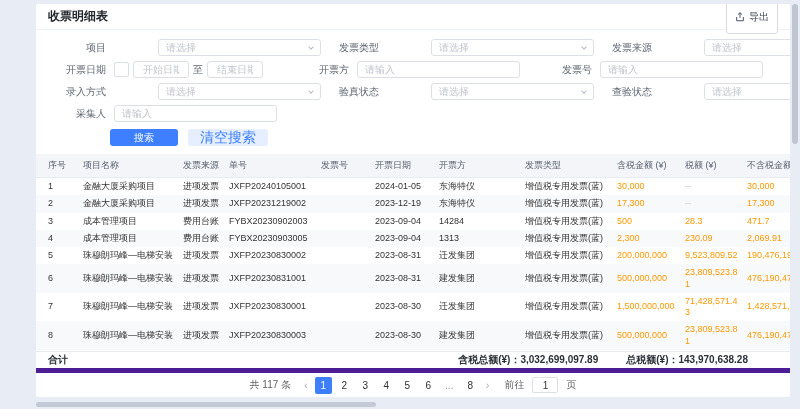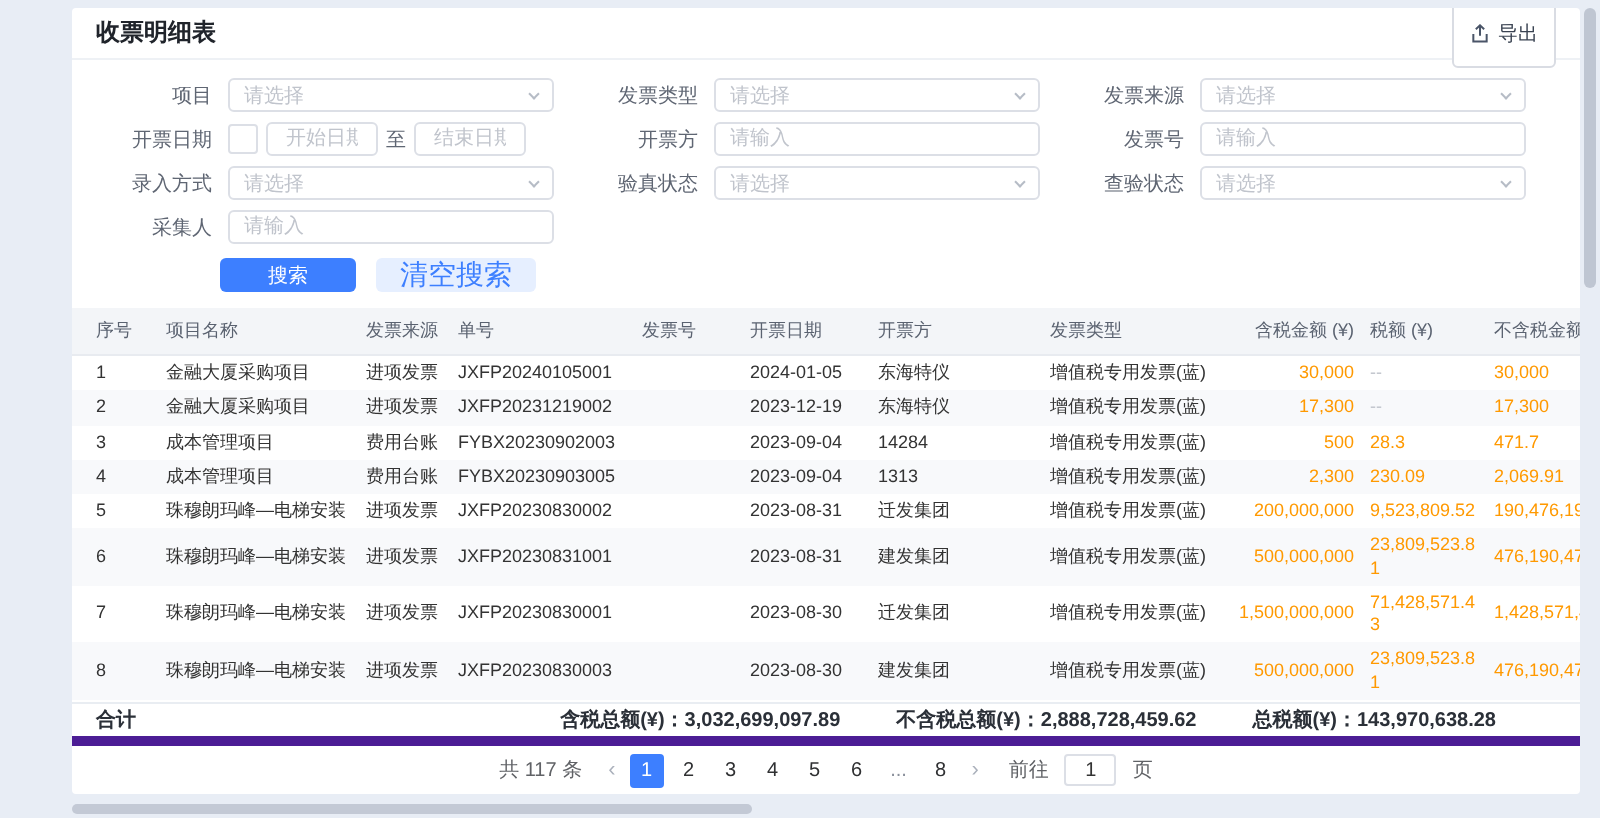--- a/index.html
+++ b/index.html
@@ -27,21 +27,21 @@
     border:1px solid #d9dce3;border-radius:3px;background:#fff;color:#3a4352;
     font-size:10px;padding:0 8px;cursor:pointer;font-family:inherit;
   }
   
   .filters{flex:none;padding:9px 12px 2px;}
   .f-row{display:flex;margin-bottom:5px;}
   .f-field{display:flex;align-items:center;flex:0 0 243px;}
   .f-label{width:66px;flex:none;text-align:right;padding-right:8px;color:#5f6673;}
   .f-select{
     width:163px;height:17px;border:1px solid #dcdfe6;border-radius:3px;background:#fff;
-    display:flex;align-items:center;justify-content:space-between;padding:0 7px;cursor:pointer;
+    display:flex;align-items:center;justify-content:space-between;padding:0 7px;cursor:pointer;margin-left:44px;
   }
   .ph{color:#c0c4cc;}
   .caret{display:inline-block;width:4px;height:4px;border-right:1px solid #b6bcc6;border-bottom:1px solid #b6bcc6;transform:rotate(45deg);flex:none;margin-left:6px;margin-top:-2px;}
   .f-input{
     width:163px;height:17px;border:1px solid #dcdfe6;border-radius:3px;background:#fff;
     padding:0 7px;font-size:10px;color:#333;font-family:inherit;
   }
   .f-input::placeholder{color:#c0c4cc;}
   .date-range{display:flex;align-items:center;gap:4px;}
   .cal-btn{width:15px;height:15px;flex:none;border:1px solid #dcdfe6;border-radius:2px;background:#fff;cursor:pointer;}
@@ -66,21 +66,21 @@
   td{padding:3px 8px 3px 0;color:#333;vertical-align:middle;overflow:hidden;line-height:1.25;}
   tbody tr:nth-child(even){background:#f8f9fb;}
   .col-no{width:47px;padding-left:12px;}
   .col-project{width:100px;}
   .col-source{width:46px;}
   .col-order_no{width:92px;}
   .col-invoice_no{width:54px;}
   .col-date{width:64px;}
   .col-issuer{width:86px;}
   .col-type{width:92px;}
-  .col-amount{width:68px;text-align:right;}
+  .col-amount{width:68px;}
   .col-tax{width:62px;}
   .col-net{width:95px;}
   td.col-amount,td.col-tax,td.col-net{color:var(--amount);word-break:break-all;}
   td.muted{color:#c0c4cc;}
   
   .summary{
     flex:none;height:22px;display:flex;align-items:center;padding:0 12px;
     border-top:1px solid #e9edf2;border-bottom:5px solid #4c1d95;
     font-weight:bold;color:#2b3038;
   }
@@ -326,21 +326,20 @@
             <td class="col-net">476,190,476.19</td>
           </tr>
         </tbody>
     </table>
   </div>
 
   <div class="summary">
     <span>合计</span>
     <div class="totals">
         <span class="total-item"><span>含税总额(¥)：</span><span>3,032,699,097.89</span></span>
-        <span class="total-item"><span>不含税总额(¥)：</span><span>2,888,728,459.62</span></span>
         <span class="total-item"><span>总税额(¥)：</span><span>143,970,638.28</span></span>
       </div>
   </div>
 
   <div class="pagination">
     <span class="total-text">共 117 条</span>
     <button class="page-nav">‹</button>
     <div class="pages" style="display:flex;gap:4px;">
         <button class="page-btn active">1</button>
         <button class="page-btn">2</button>

